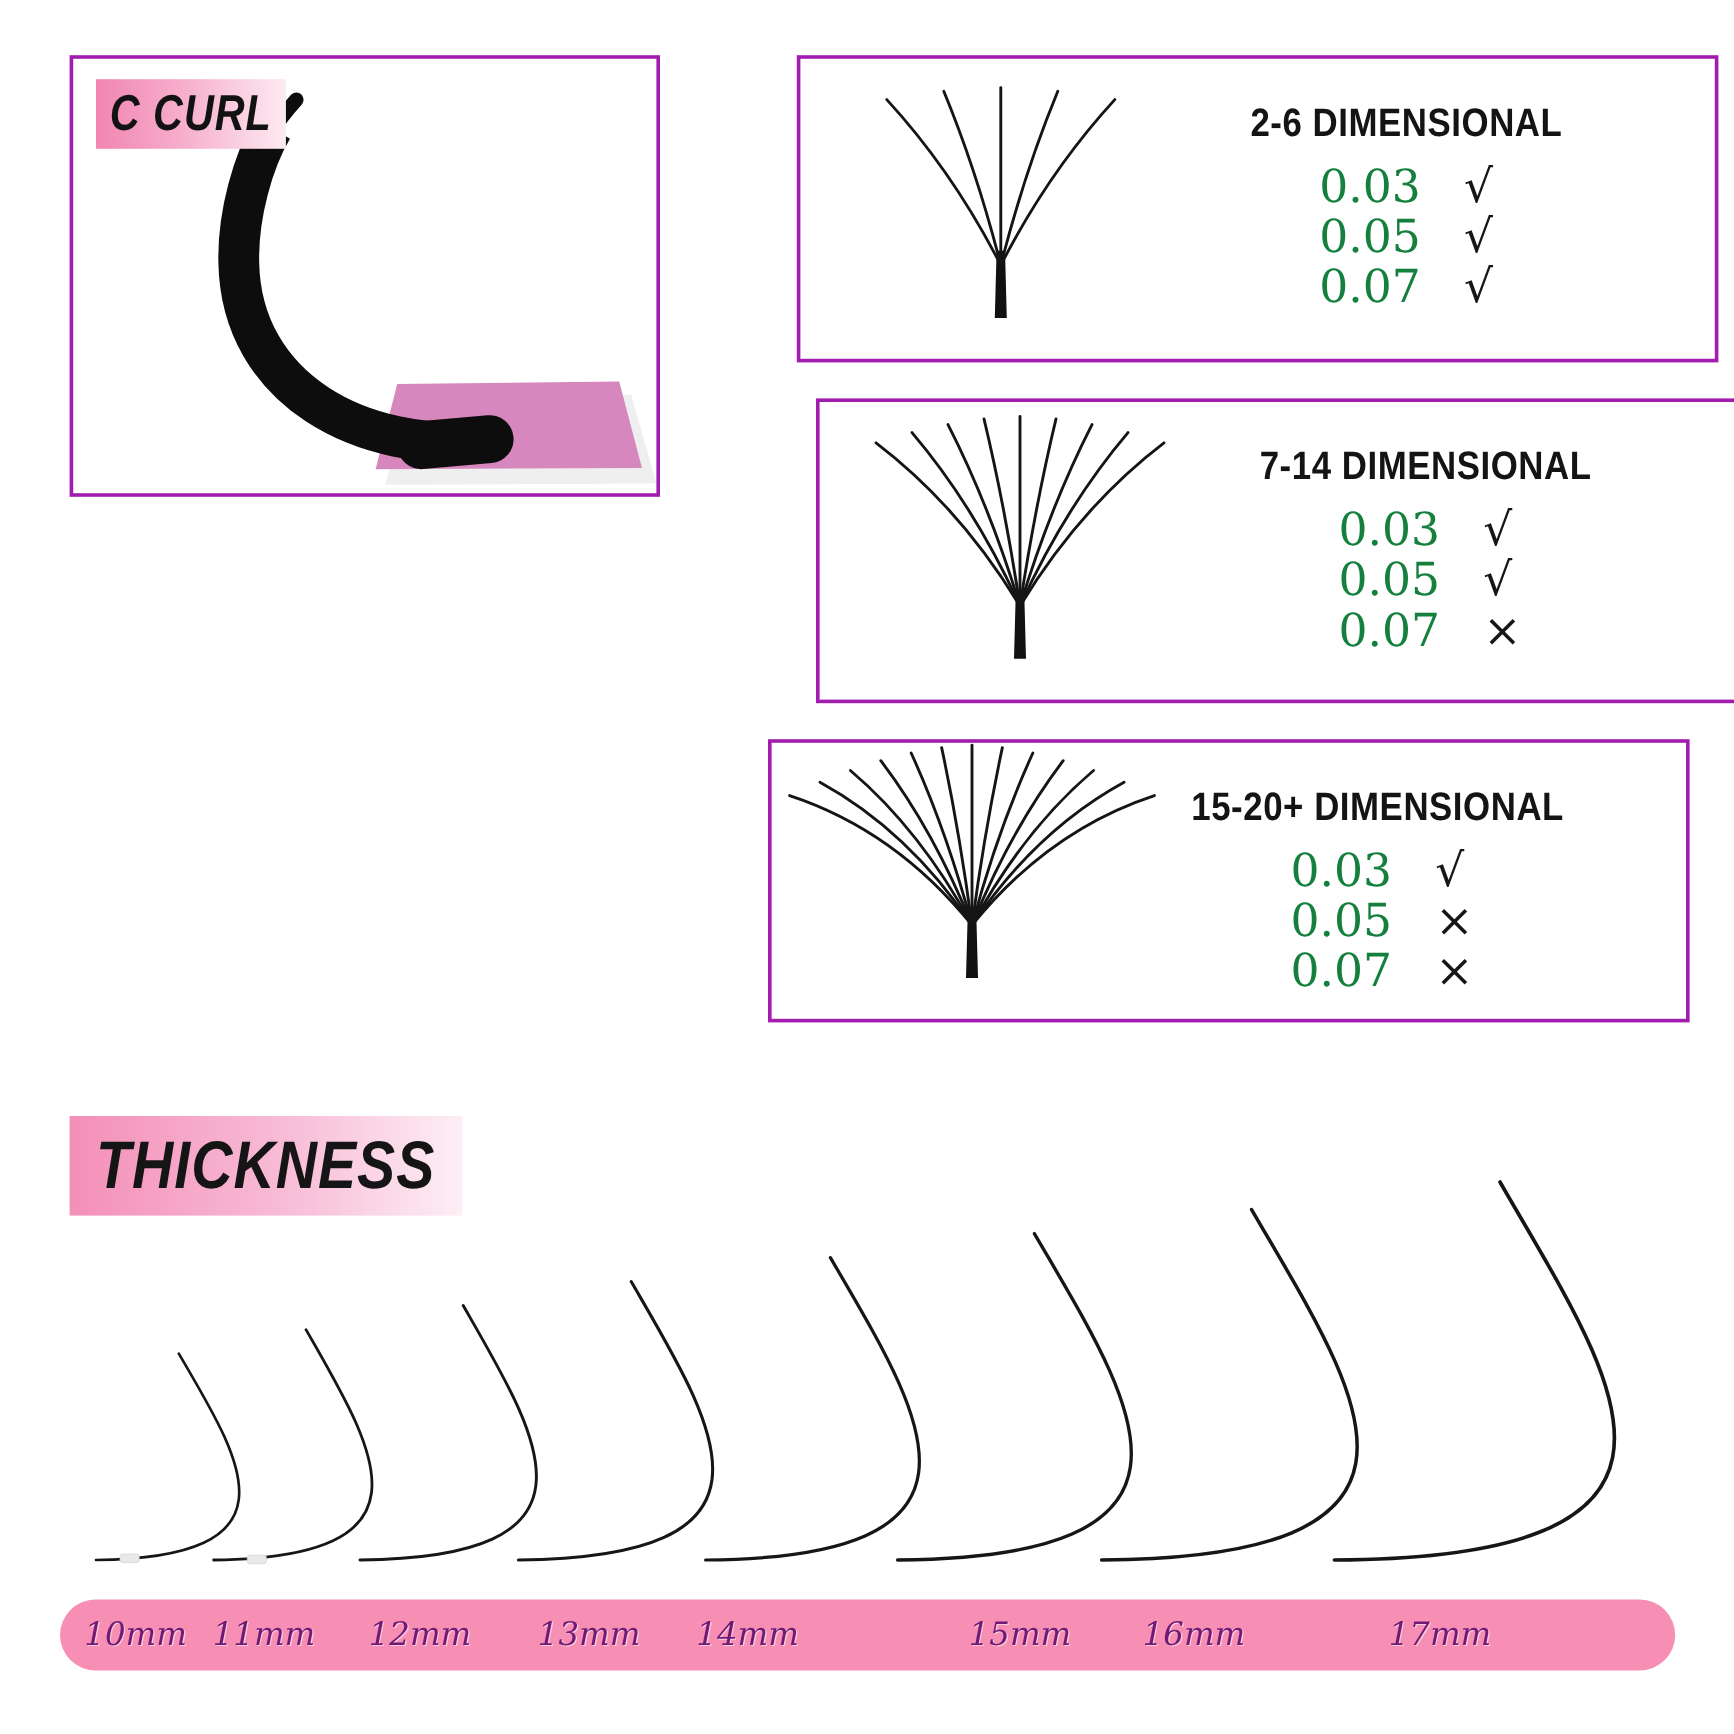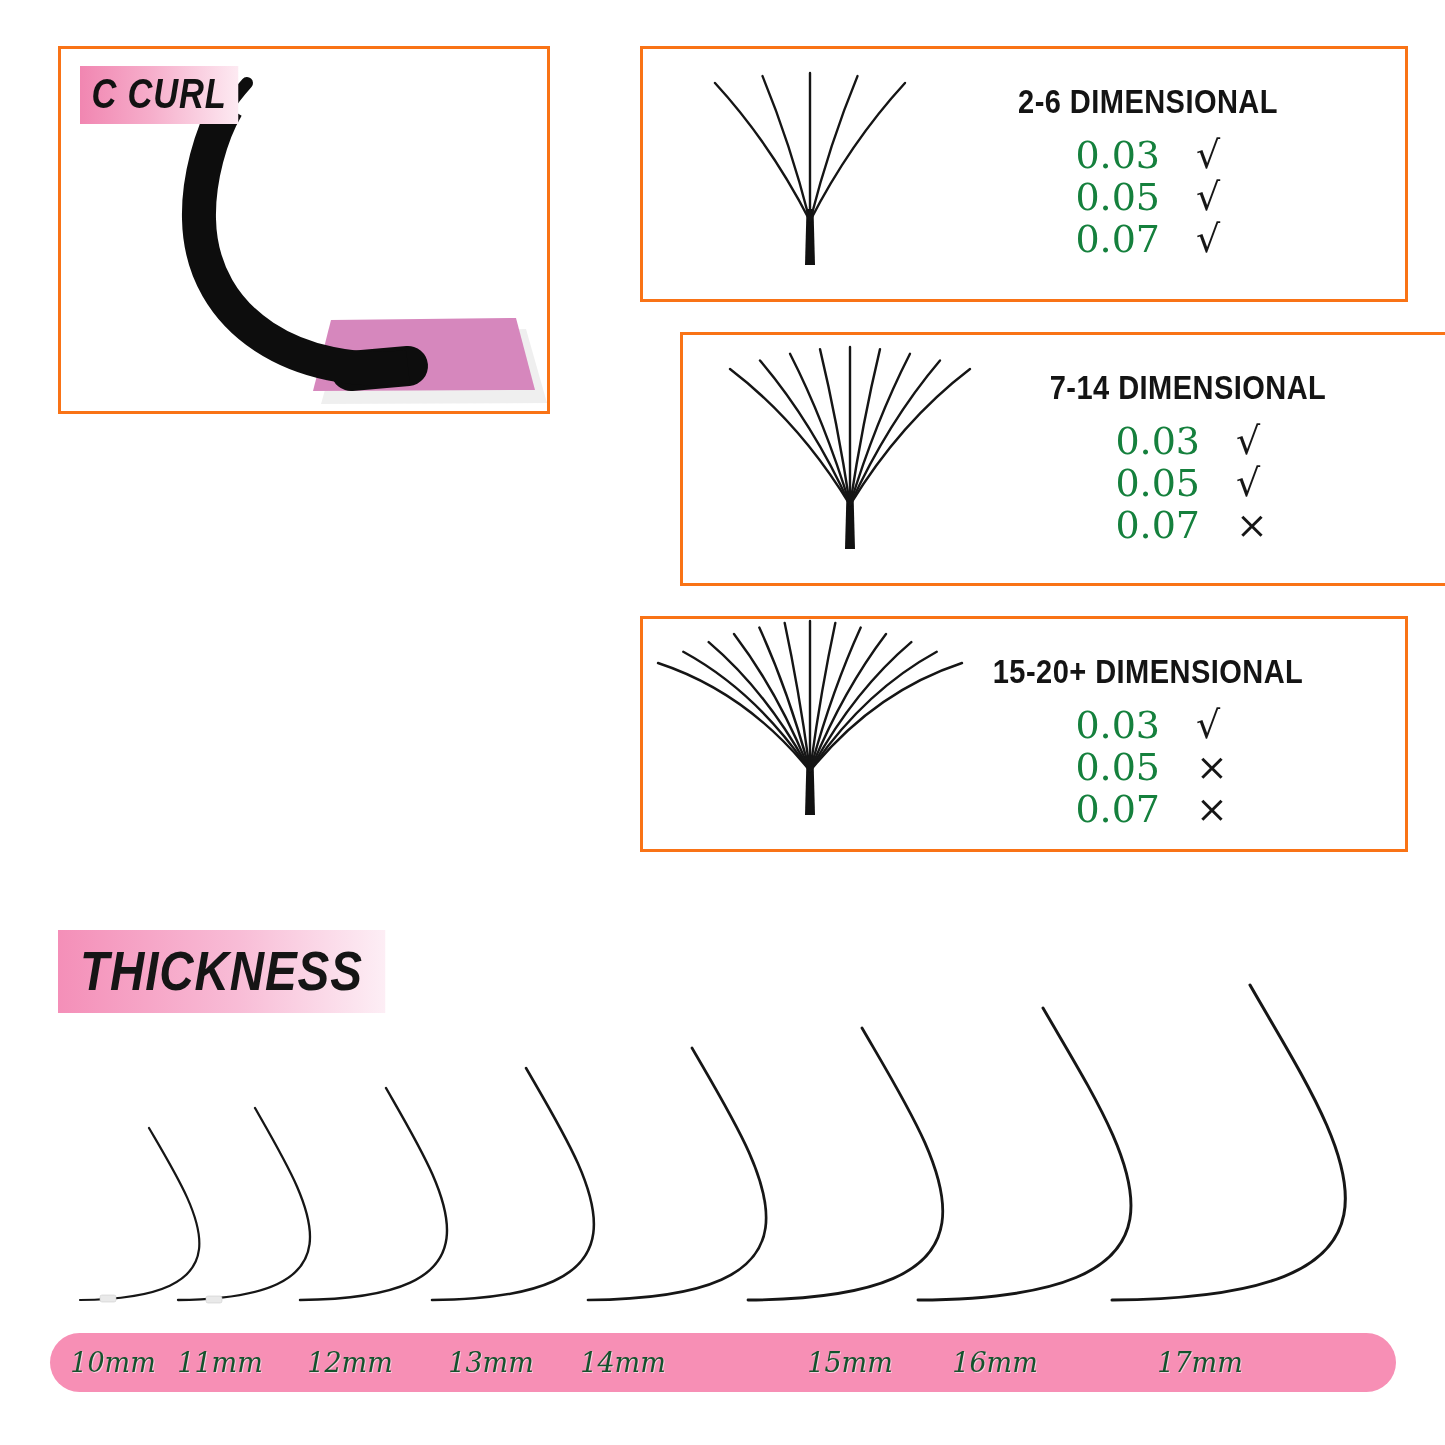--- a/index.html
+++ b/index.html
@@ -1,50 +1,50 @@
 <!DOCTYPE html>
 <html><head>
 <meta charset="utf-8">
 <style>
   html,body{margin:0;padding:0;background:#ffffff;}
   #stage{position:relative;width:1445px;height:1445px;background:#ffffff;overflow:hidden;
          font-family:"Liberation Sans",sans-serif;}
-  .box{position:absolute;background:#fff;border:3px solid #f97316;box-sizing:border-box;}
+  .box{position:absolute;background:#fff;border:3px solid #a21caf;box-sizing:border-box;}
   
   #c-curl-box{left:58px;top:46px;width:492px;height:368px;}
   #d-curl-box{left:58px;top:494px;width:492px;height:368px;}
   .curl-label{position:absolute;left:19px;top:17px;z-index:2;display:inline-block;
         padding:4px 14px 6px 14px;
         background:linear-gradient(90deg,#f186b1 0%,#f6aecb 45%,#fdeaf2 100%);
         font:italic 700 42px "Liberation Sans",sans-serif;color:#121212;
         transform:scaleX(.82);transform-origin:left center;letter-spacing:1px;white-space:nowrap;}
   .curl-photo{position:absolute;left:0;top:0;z-index:1;}
   
-  #dim-box-0{left:640px;top:46px;width:768px;height:256px;}
+  #dim-box-0{left:664px;top:46px;width:768px;height:256px;}
   #dim-box-1{left:640px;top:332px;width:768px;height:254px;margin-left:40px;}
   #dim-box-2{left:640px;top:616px;width:768px;height:236px;}
   .fan-svg{position:absolute;left:0;bottom:8px;width:360px;height:248px;}
   .dim-text{position:absolute;left:290px;top:34px;width:430px;text-align:center;}
   .dim-title{font:700 33px "Liberation Sans",sans-serif;color:#141414;
         transform:scaleX(.88);transform-origin:center;letter-spacing:.5px;white-space:nowrap;}
   .dim-rows{margin-top:12px;}
   .dim-row{display:flex;justify-content:center;align-items:baseline;height:42px;}
   .dim-size{width:120px;text-align:right;font:400 38px "DejaVu Serif",serif;color:#15803d;}
   .dim-mark{width:60px;margin-left:36px;text-align:left;font:400 38px "DejaVu Serif",serif;color:#161616;}
   
   #thickness-label{position:absolute;left:58px;top:930px;display:inline-block;
         padding:8px 26px 10px 26px;
         background:linear-gradient(90deg,#f48fb8 0%,#f8bcd6 55%,#fdeef5 100%);
         font:italic 700 56px "Liberation Sans",sans-serif;color:#151515;
         transform:scaleX(.85);transform-origin:left center;letter-spacing:1px;white-space:nowrap;}
   #lash-chart{position:absolute;left:0;top:980px;width:1445px;height:420px;}
   #length-bar{position:absolute;left:50px;top:1333px;width:1346px;height:59px;
         background:#f78fb5;border-radius:30px;}
   .mm-label{position:absolute;top:14px;transform:translateX(-50%);
-        font:italic 400 27px "DejaVu Serif",serif;color:#14532d;
+        font:italic 400 27px "DejaVu Serif",serif;color:#701a75;
         text-shadow:1px 1px 0 rgba(255,255,255,.55);white-space:nowrap;}
   .mm-0{left:63px}.mm-1{left:170px}.mm-2{left:300px}.mm-3{left:441px}
   .mm-4{left:573px}.mm-5{left:800px}.mm-6{left:945px}.mm-7{left:1150px}
 </style>
 </head>
 <body>
 
 <div id="stage">
 
   <div class="box" id="c-curl-box">

